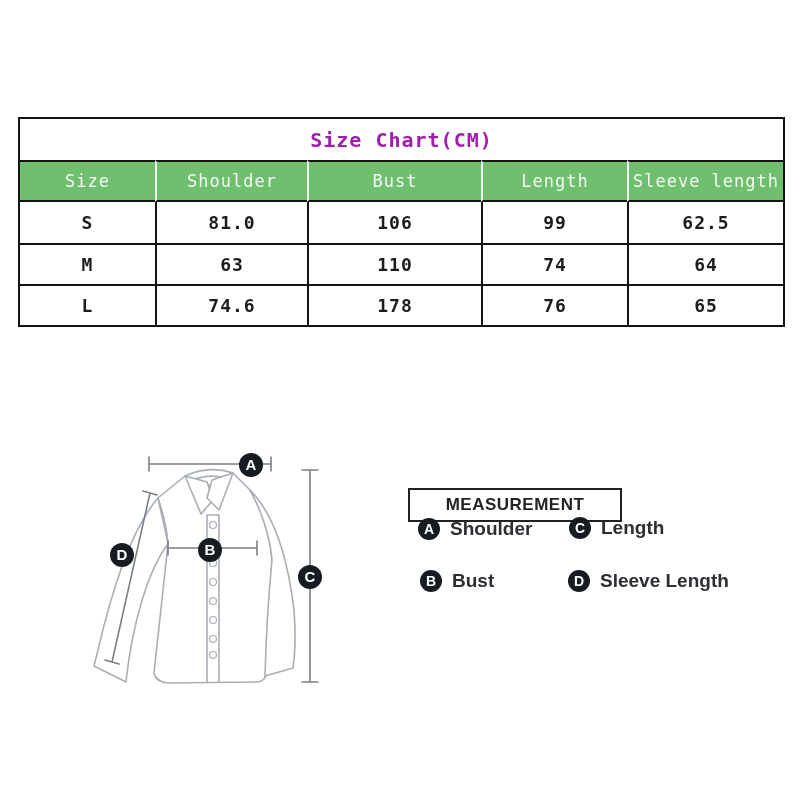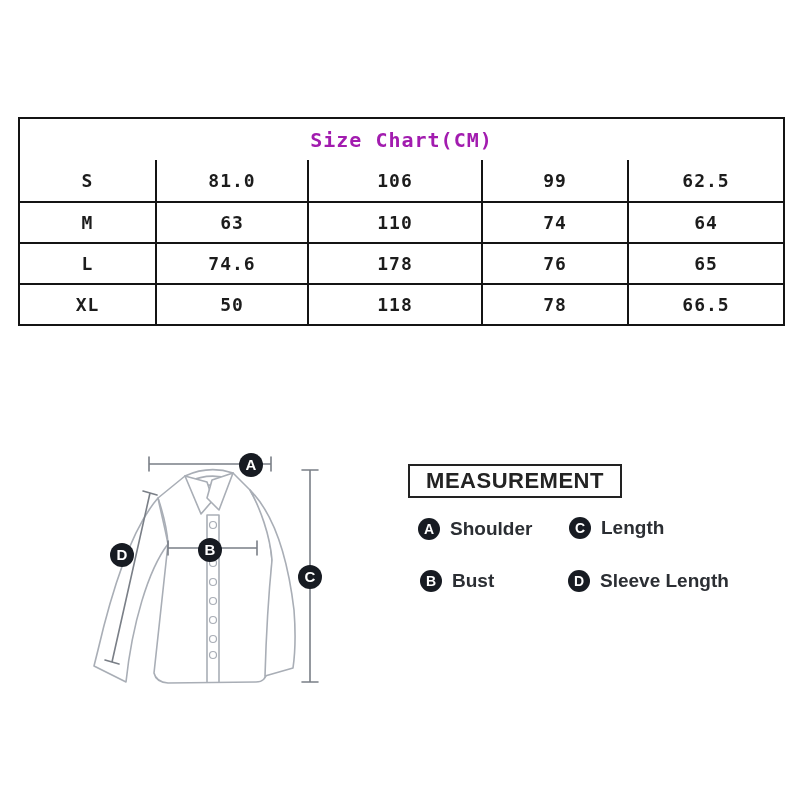--- a/index.html
+++ b/index.html
@@ -48,23 +48,23 @@
   .btn{fill:#ffffff;stroke:var(--shirt-line);stroke-width:1.2;}
   .mline{fill:none;stroke:var(--measure-line);stroke-width:1.6;stroke-linecap:round;}
   
   .badge{
     position:absolute;width:24px;height:24px;border-radius:50%;
     background:var(--badge-bg);color:#ffffff;text-align:center;
     font-size:15px;font-weight:bold;line-height:24px;
   }
   
   .measure-box{
-    position:absolute;left:408px;top:464px;width:214px;height:34px;
+    position:absolute;left:408px;top:488px;width:214px;height:34px;
     border:2px solid #222222;display:flex;align-items:center;justify-content:center;
-    font-size:22px;font-weight:bold;color:#232323;letter-spacing:.5px;white-space:nowrap;
+    font-size:17px;font-weight:bold;color:#232323;letter-spacing:.5px;white-space:nowrap;
   }
   .legend-item{position:absolute;display:flex;align-items:center;gap:10px;}
   .legend-badge{
     width:22px;height:22px;border-radius:50%;flex:0 0 22px;
     background:var(--badge-bg);color:#ffffff;text-align:center;
     font-size:14px;font-weight:bold;line-height:22px;
   }
   .legend-label{font-size:19px;font-weight:bold;color:#2b2e33;white-space:nowrap;}
   .li-1{left:418px;top:518px;}
   .li-2{left:569px;top:517px;}
@@ -80,20 +80,27 @@
       <col style="width:135px">
         <col style="width:152px">
         <col style="width:174px">
       <col style="width:146px">
         <col style="width:156px">
     </colgroup>
     <thead>
       <tr>
         <td class="title-cell" colspan="5">Size Chart(CM)</td>
       </tr>
+      <tr>
+        <th>Size</th>
+        <th>Shoulder</th>
+        <th>Bust</th>
+        <th>Length</th>
+        <th>Sleeve length</th>
+      </tr>
     </thead>
     <tbody>
       <tr>
         <td>S</td>
         <td>81.0</td>
         <td>106</td>
         <td>99</td>
         <td>62.5</td>
       </tr>
       <tr>
@@ -102,27 +109,20 @@
         <td>110</td>
         <td>74</td>
         <td>64</td>
       </tr>
       <tr>
         <td>L</td>
         <td>74.6</td>
         <td>178</td>
         <td>76</td>
         <td>65</td>
-      </tr>
-      <tr>
-        <td>XL</td>
-        <td>50</td>
-        <td>118</td>
-        <td>78</td>
-        <td>66.5</td>
       </tr>
     </tbody>
   </table>
 </div>
 
 <svg class="diagram-svg" width="250" height="280" viewBox="0 0 250 280">
 
   <path class="shirt" d="M 78,58 L 105,36 Q 129,56 153,33 L 170,50
            C 185,75 190,95 192,120 L 187,231 Q 186,242 176,242
            L 88,243 Q 76,242 74,233 L 88,104 C 87,88 82,70 78,58 Z"></path>

